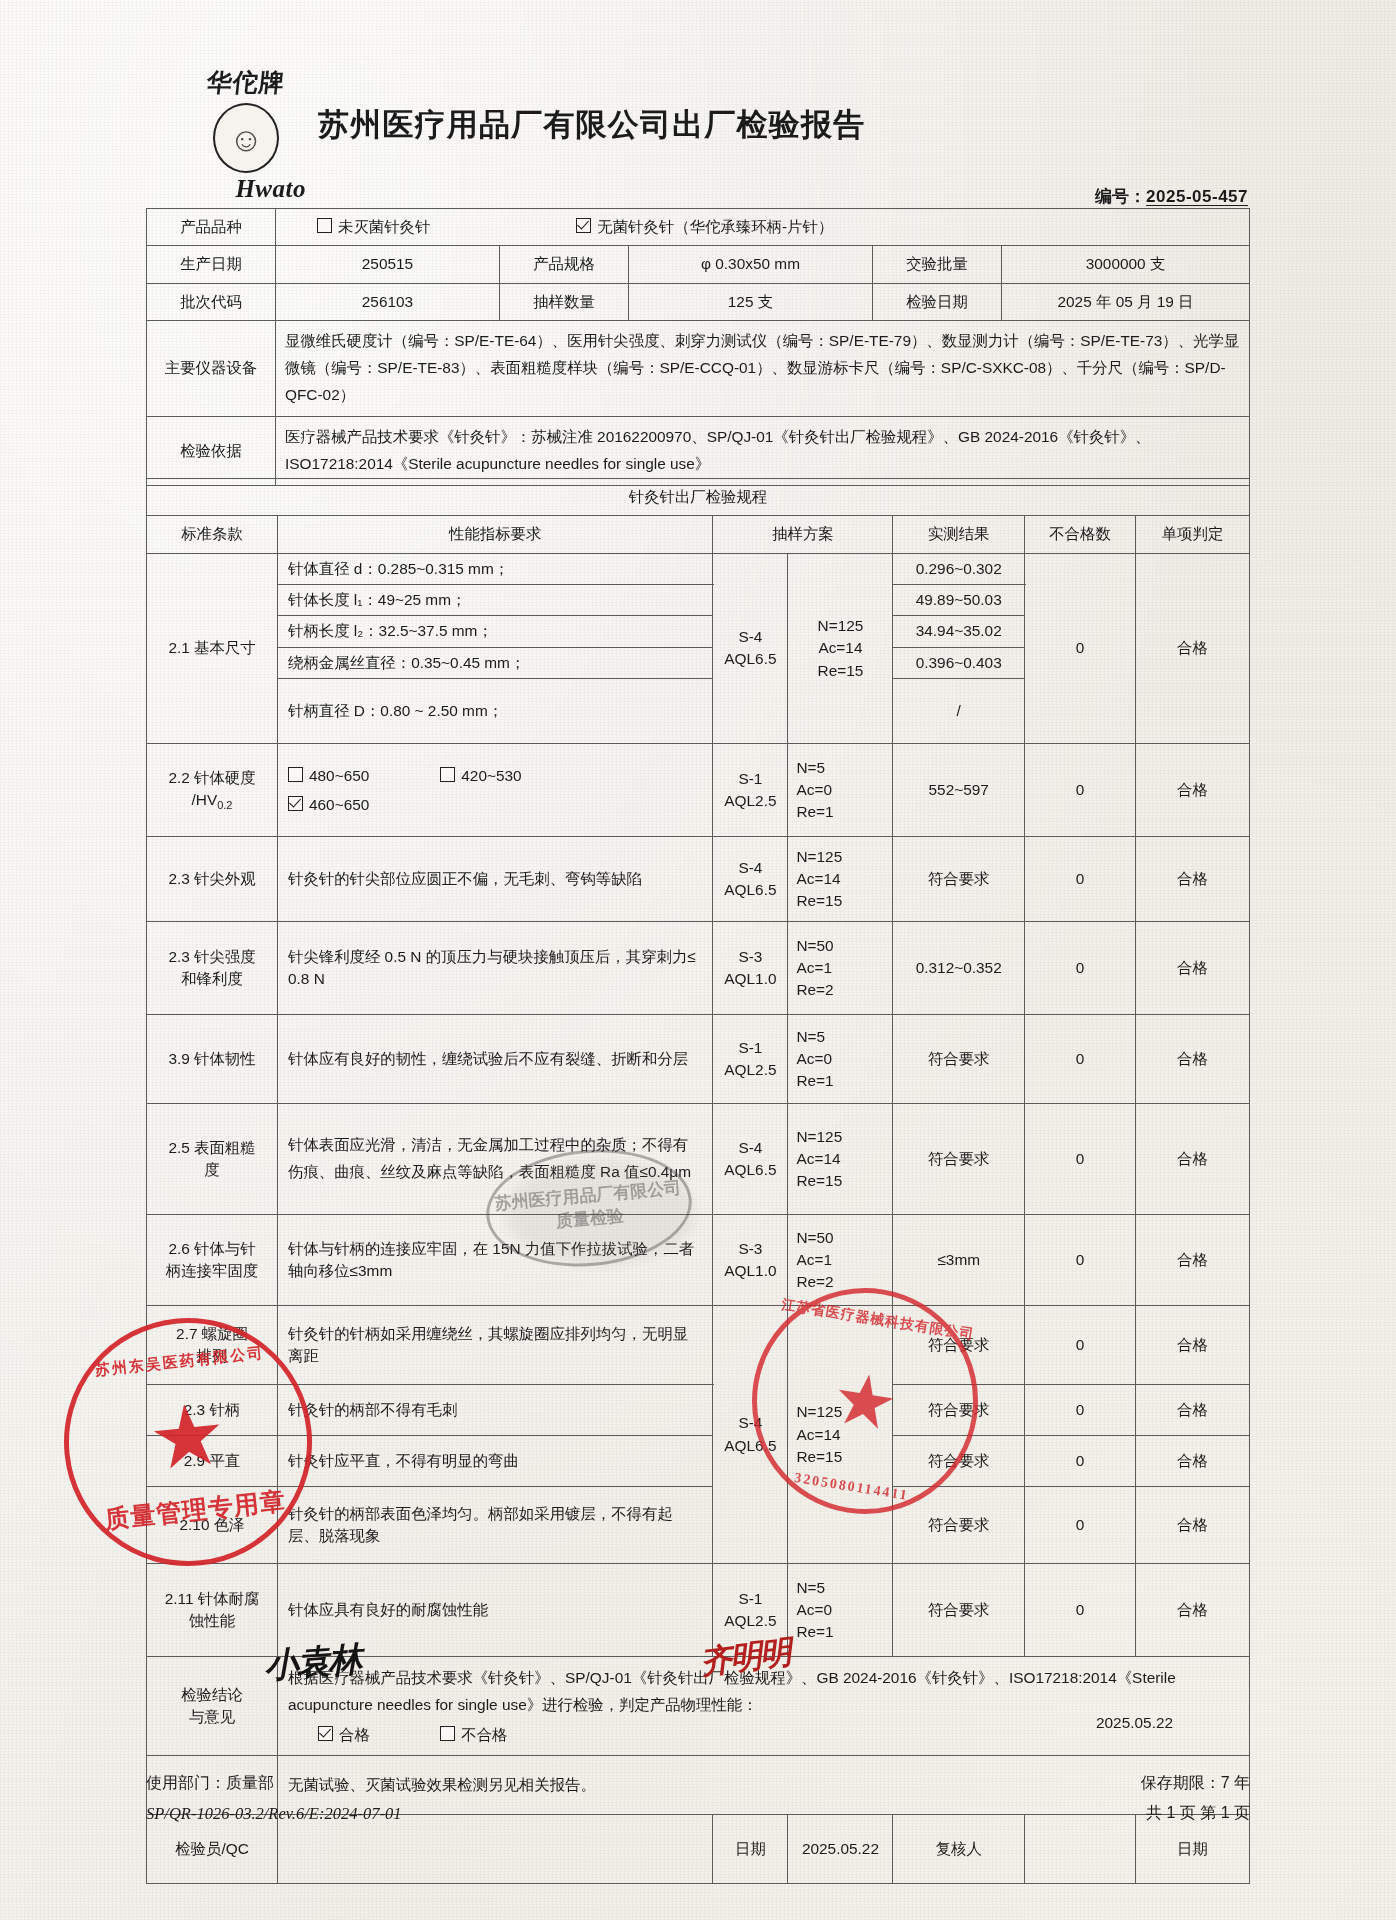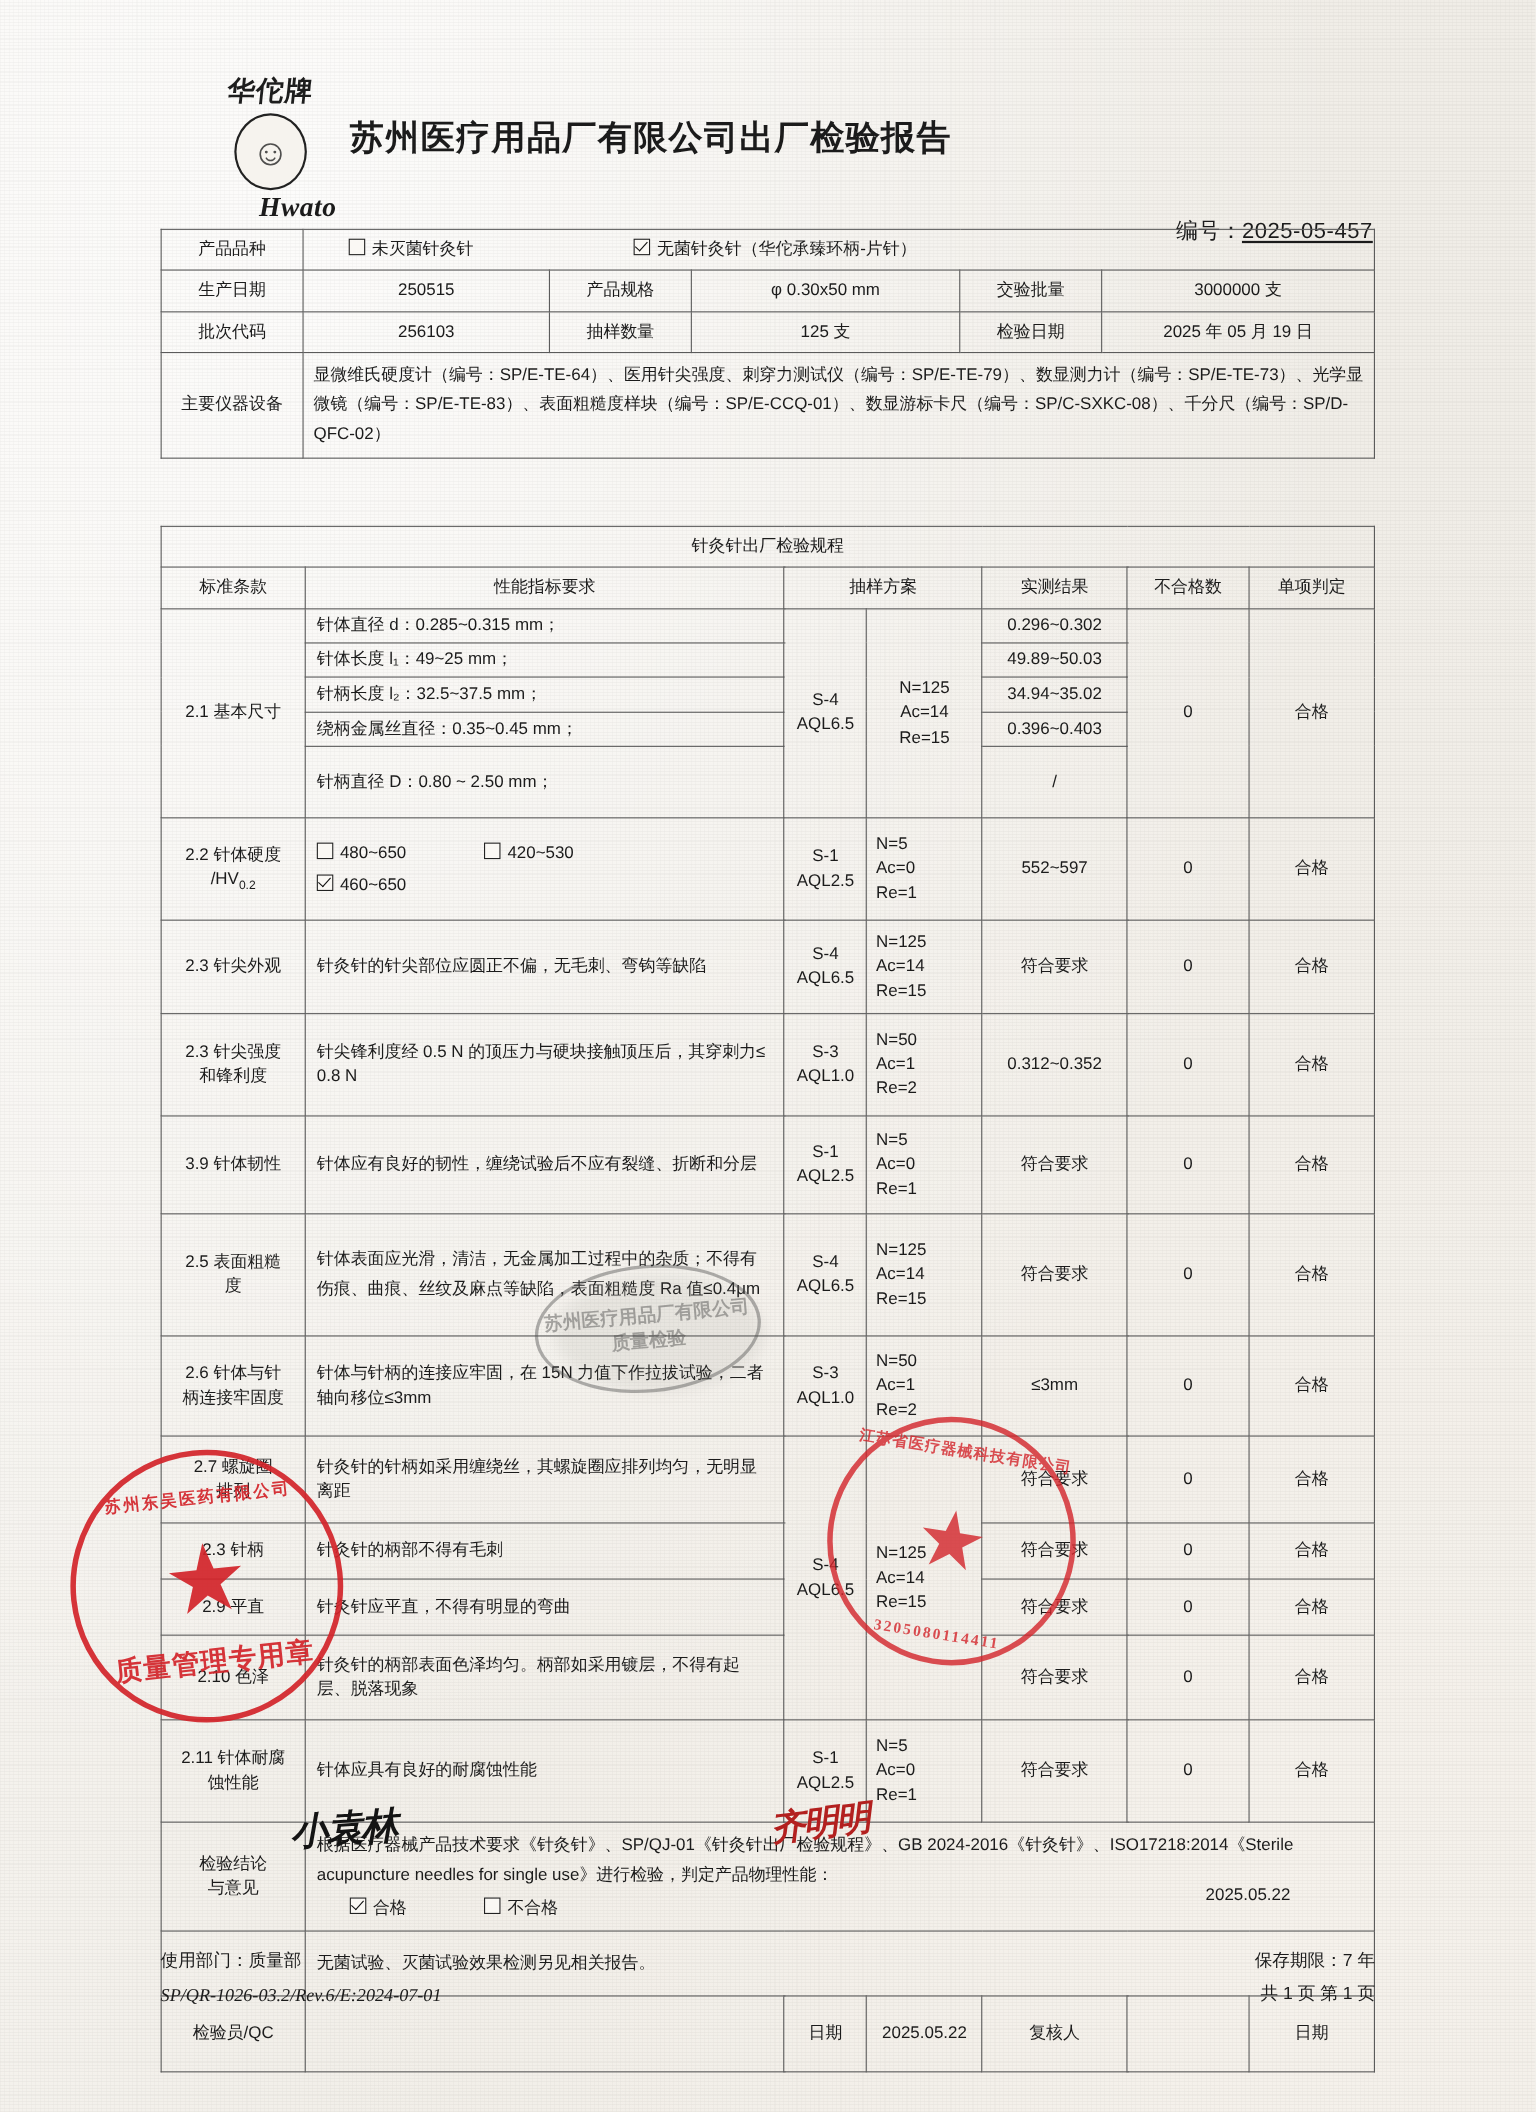--- a/index.html
+++ b/index.html
@@ -33,21 +33,21 @@
      position:relative;background:#f6f3ee;overflow:hidden;}
   .brand-face{position:absolute;left:50%;top:52%;transform:translate(-50%,-50%);
      font-size:34px;line-height:1;color:#2a2a2a;opacity:.82;}
   .brand-en{font-family:"Liberation Serif","DejaVu Serif",serif;font-style:italic;font-weight:bold;
      font-size:25px;letter-spacing:.5px;margin-top:1px;text-align:right;}
 
   .title1{position:absolute;left:318px;top:104px;width:720px;font-size:31px;font-weight:bold;
      letter-spacing:1.2px;font-family:"Liberation Sans","DejaVu Sans",sans-serif;}
   .title2{position:absolute;left:318px;top:148px;width:720px;text-align:center;font-size:27px;
      font-weight:bold;letter-spacing:1.2px;}
-  .docno{position:absolute;right:148px;top:196px;font-size:20px;white-space:nowrap;}
+  .docno{position:absolute;right:148px;top:185px;font-size:17px;white-space:nowrap;font-weight:bold;}
   .docno u{text-decoration:underline;text-underline-offset:3px;letter-spacing:.5px;}
 
   
   table{border-collapse:collapse;position:absolute;left:146px;width:1104px;
         font-size:15.4px;background:transparent;}
   table td{border:1px solid #5b5b5b;padding:3px 6px;vertical-align:middle;line-height:1.45;}
   .c{text-align:center;}
   .l{text-align:left;}
   .pad{padding:7px 9px;}
   .t-info{top:208px;}
@@ -141,20 +141,24 @@
       <td class="c pad">256103</td>
       <td class="c pad">抽样数量</td>
       <td class="c pad">125 支</td>
       <td class="c pad">检验日期</td>
       <td class="c pad">2025 年 05 月 19 日</td>
     </tr>
     <tr>
       <td class="c pad">主要仪器设备</td>
       <td class="l pad" colspan="5" style="line-height:1.75">显微维氏硬度计（编号：SP/E-TE-64）、医用针尖强度、刺穿力测试仪（编号：SP/E-TE-79）、数显测力计（编号：SP/E-TE-73）、光学显微镜（编号：SP/E-TE-83）、表面粗糙度样块（编号：SP/E-CCQ-01）、数显游标卡尺（编号：SP/C-SXKC-08）、千分尺（编号：SP/D-QFC-02）</td>
     </tr>
+    <tr>
+      <td class="c pad">检验依据</td>
+      <td class="l pad" colspan="5" style="line-height:1.75">医疗器械产品技术要求《针灸针》：苏械注准 20162200970、SP/QJ-01《针灸针出厂检验规程》、GB 2024-2016《针灸针》、ISO17218:2014《Sterile acupuncture needles for single use》</td>
+    </tr>
   </tbody>
     </table>
 
   <table class="t-main">
     <tbody>
         <tr>
       <td class="c pad" colspan="9">针灸针出厂检验规程</td>
     </tr>
     <tr>
       <td class="c pad" style="width:112px">标准条款</td>

